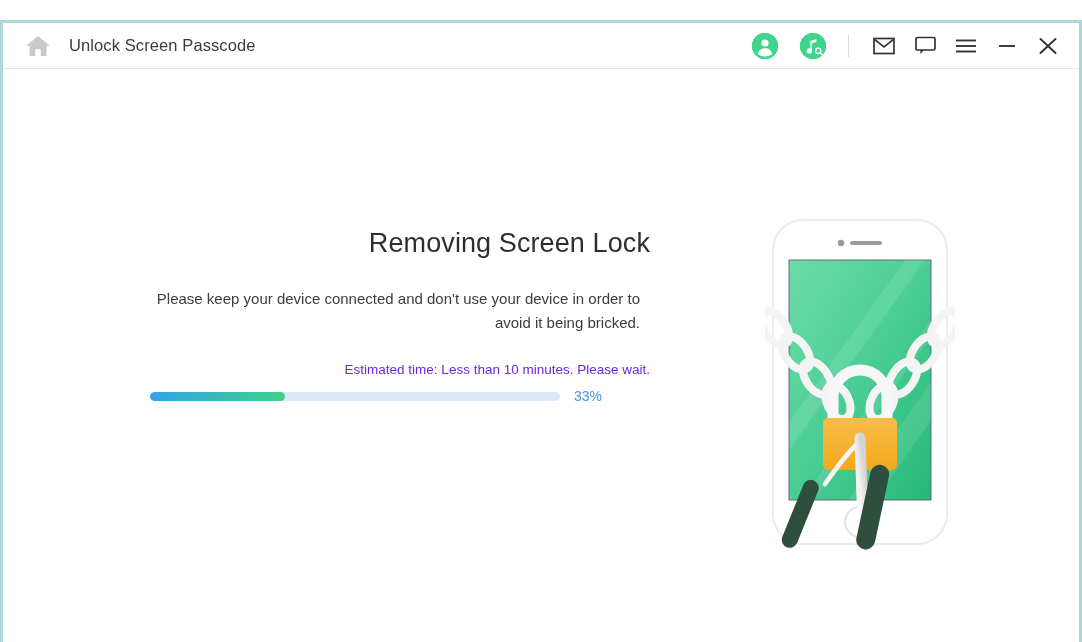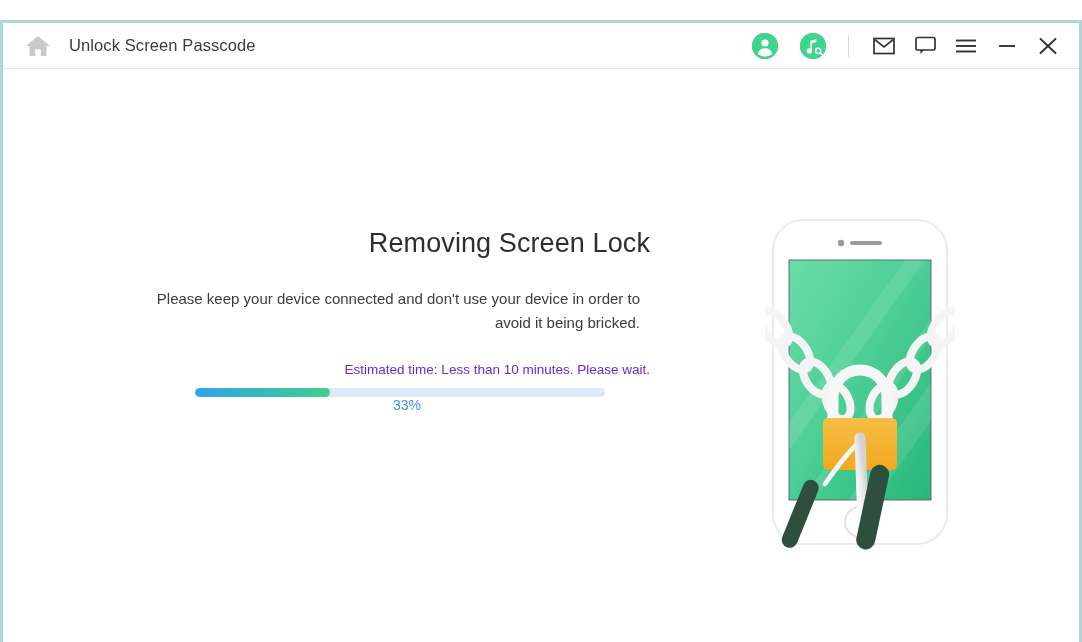--- a/index.html
+++ b/index.html
@@ -135,21 +135,20 @@
 
   .eta {
     font-size: 13.5px;
     color: #6d28d9;
     margin: 0 0 11px 0;
   }
 
   .progress-row {
     display: flex;
     align-items: center;
-    flex-direction: column;
   }
 
   .progress-track {
     width: 410px;
     height: 9px;
     border-radius: 5px;
     background: #dbe9fa;
     overflow: hidden;
   }
 

